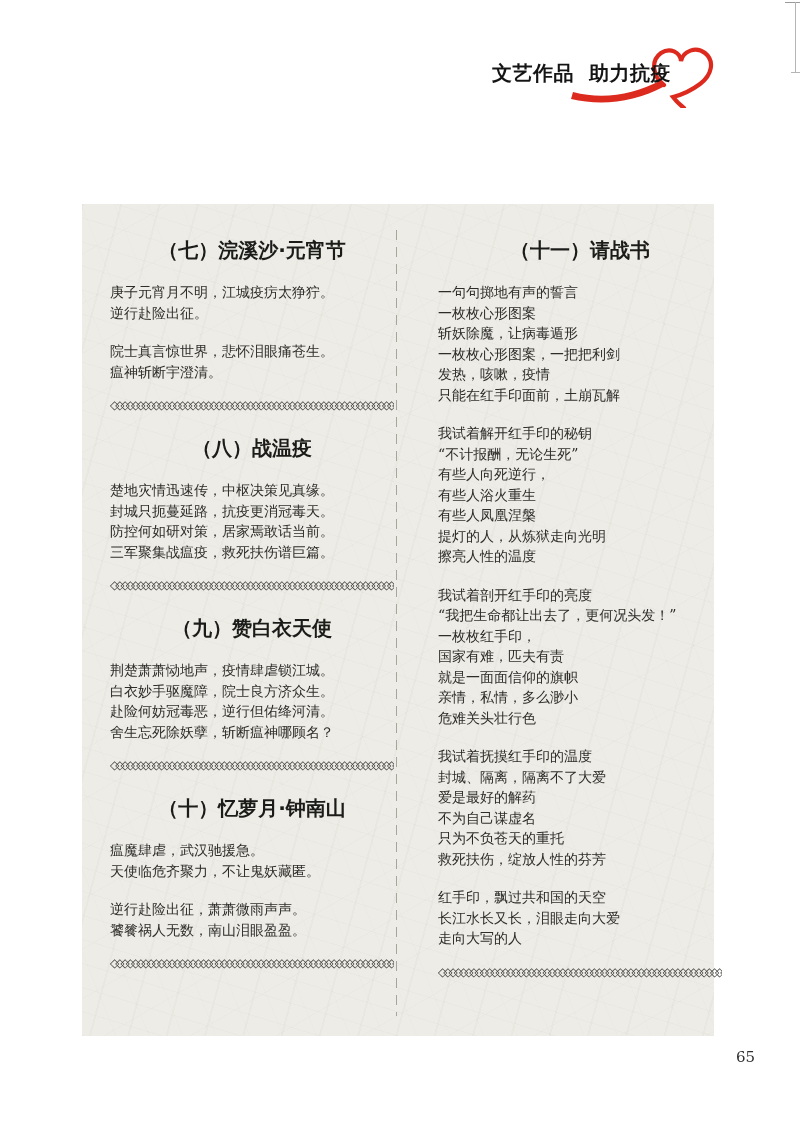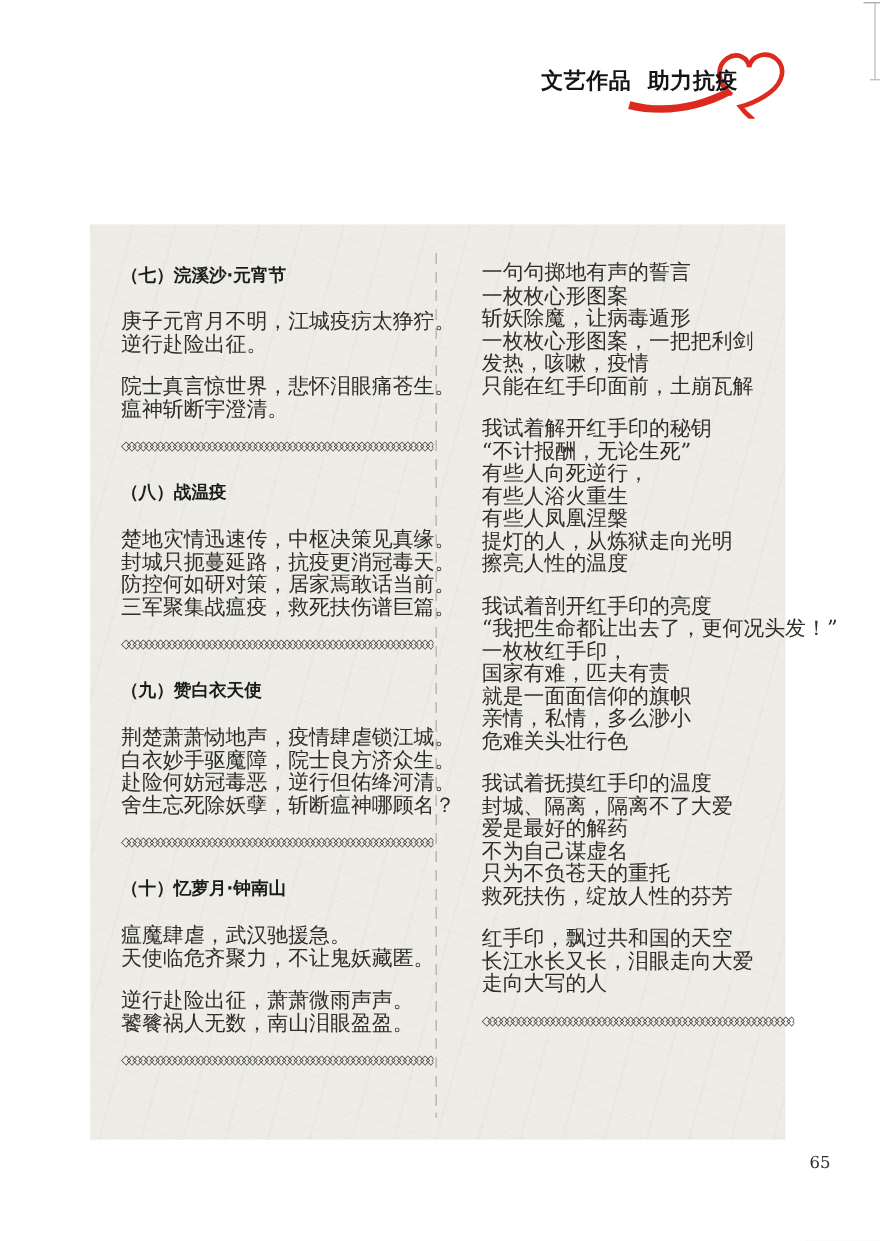--- a/index.html
+++ b/index.html
@@ -27,23 +27,23 @@
              repeating-linear-gradient(68deg,  rgba(190,190,178,0.05) 0 1px, rgba(0,0,0,0) 1px 31px),
              repeating-linear-gradient(150deg, rgba(150,150,140,0.04) 0 1px, rgba(0,0,0,0) 1px 43px); }
 
   .v-divider { position:absolute; left:314px; top:26px; width:1px; height:786px;
                background:repeating-linear-gradient(to bottom,#a6a59c 0 10px, rgba(0,0,0,0) 10px 17px); }
 
   .col { position:absolute; top:34px; width:284px; }
   .col-left  { left:28px; }
   .col-right { left:356px; }
 
-  .poem-title { margin:0 0 20px 0; font-size:16px; line-height:24px; font-weight:700;
-                color:#1b1b19; font-family:"DejaVu Sans", sans-serif; }
-  .stanza { margin:0 0 18px 0; font-size:19px; line-height:20.5px; color:#2e2d2a;
+  .poem-title { margin:0 0 20px 0; font-size:20px; line-height:24px; font-weight:700;
+                color:#1b1b19; font-family:"DejaVu Sans", sans-serif;text-align:center; }
+  .stanza { margin:0 0 18px 0; font-size:14px; line-height:20.5px; color:#2e2d2a;
             font-family:"DejaVu Serif", serif; }
   .stanza .line { display:block; white-space:nowrap; }
 
   .divider { height:12px; line-height:11px; font-size:12px; letter-spacing:-4px;
              color:#3d3c38; overflow:hidden; white-space:nowrap; margin:4px 0 24px 0;
              font-family:"DejaVu Sans", sans-serif; }
 
   .page-number { position:absolute; top:1048px; left:736px; font-size:15px; color:#2f2f2f;
                  font-family:"DejaVu Serif", serif; }
 </style>
@@ -106,20 +106,21 @@
           </p>
           <p class="stanza">
             <span class="line">逆行赴险出征，萧萧微雨声声。</span>
             <span class="line">饕餮祸人无数，南山泪眼盈盈。</span>
           </p>
         </section>
         <div class="divider">◇◇◇◇◇◇◇◇◇◇◇◇◇◇◇◇◇◇◇◇◇◇◇◇◇◇◇◇◇◇◇◇◇◇◇◇◇◇◇◇◇◇◇◇◇◇◇◇◇◇◇◇◇◇◇◇◇◇◇◇◇◇◇◇◇◇◇◇◇◇◇◇◇◇◇◇◇◇◇◇</div>
       </div>
     <div class="col col-right">
         <section>
+          <h3 class="poem-title">（十一）请战书</h3>
           <p class="stanza">
             <span class="line">一句句掷地有声的誓言</span>
             <span class="line">一枚枚心形图案</span>
             <span class="line">斩妖除魔，让病毒遁形</span>
             <span class="line">一枚枚心形图案，一把把利剑</span>
             <span class="line">发热，咳嗽，疫情</span>
             <span class="line">只能在红手印面前，土崩瓦解</span>
           </p>
           <p class="stanza">
             <span class="line">我试着解开红手印的秘钥</span>

